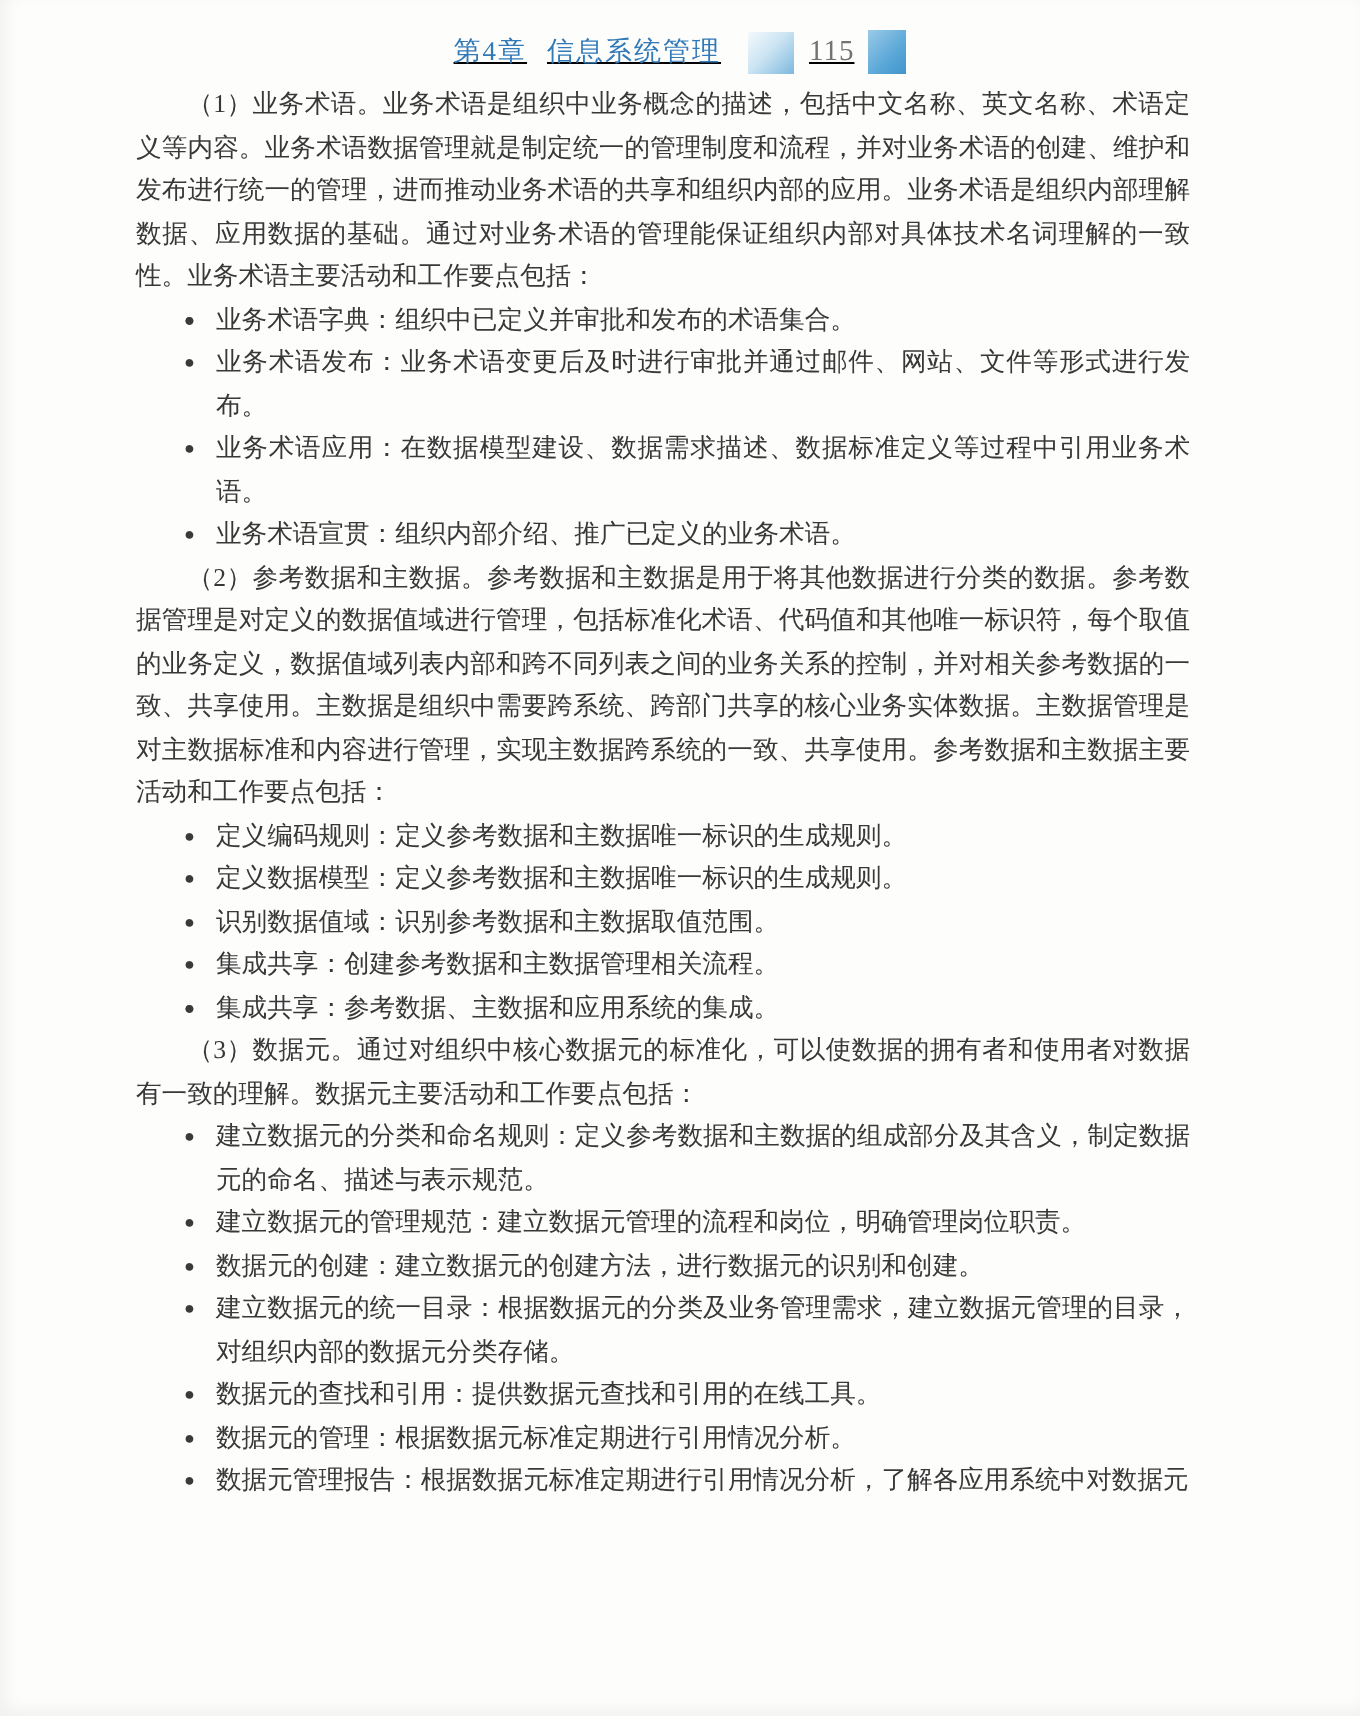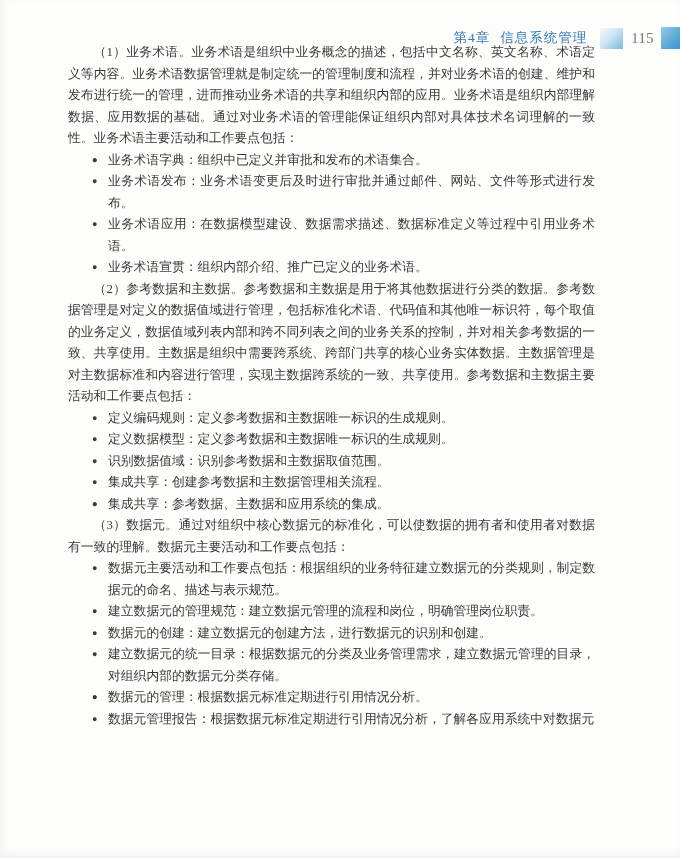--- a/index.html
+++ b/index.html
@@ -9,22 +9,22 @@
     font-family: "Liberation Serif", "DejaVu Serif", serif;
     position: relative; overflow: hidden;
   }
   .page {
     position: absolute; inset: 0;
     background: #fdfdfc;
     box-shadow: inset 3px -3px 8px rgba(0,0,0,0.05);
   }
   
   .header {
-    position: absolute; top: 27px; left: 0; right: 0;
-    display: flex; justify-content: flex-end; align-items: center;
+    position: absolute; top: 15px; left: 0; right: 0;
+    display: flex; justify-content: center; align-items: center; text-decoration: underline;
   }
   .chapter {
     color: #3279b8; font-size: 13.5px; letter-spacing: 1px;
     display: flex; align-items: baseline;
   }
   .chapter .chap-label { margin-right: 10px; }
   .sq-a {
     width: 23px; height: 21px; margin-left: 13px;
     background: linear-gradient(135deg, #f3f9fc 0%, #cde5f3 45%, #7cb8de 100%);
   }
@@ -118,36 +118,37 @@
           <span>集成共享：参考数据、主数据和应用系统的集成。</span>
         </li>
       </ul>
     </section>
 
     <section>
       <p class="para">（3）数据元。通过对组织中核心数据元的标准化，可以使数据的拥有者和使用者对数据有一致的理解。数据元主要活动和工作要点包括：</p>
       <ul class="bullets">
         <li class="bullet-item">
           <span class="dot">●</span>
-          <span>数据元主要活动和工作要点包括：根据组织的业务特征建立数据元的分类规则，制定数据元的命名、描述与表示规范。</span>
+          <span>建立数据元的分类和命名规则：定义参考数据和主数据的组成部分及其含义，制定数据元的命名、描述与表示规范。</span>
         </li>
         <li class="bullet-item">
           <span class="dot">●</span>
           <span>建立数据元的管理规范：建立数据元管理的流程和岗位，明确管理岗位职责。</span>
         </li>
         <li class="bullet-item">
           <span class="dot">●</span>
           <span>数据元的创建：建立数据元的创建方法，进行数据元的识别和创建。</span>
         </li>
         <li class="bullet-item">
           <span class="dot">●</span>
           <span>建立数据元的统一目录：根据数据元的分类及业务管理需求，建立数据元管理的目录，对组织内部的数据元分类存储。</span>
         </li>
         <li class="bullet-item">
           <span class="dot">●</span>
+          <span>数据元的查找和引用：提供数据元查找和引用的在线工具。</span>
         </li>
         <li class="bullet-item">
           <span class="dot">●</span>
           <span>数据元的管理：根据数据元标准定期进行引用情况分析。</span>
         </li>
         <li class="bullet-item">
           <span class="dot">●</span>
           <span>数据元管理报告：根据数据元标准定期进行引用情况分析，了解各应用系统中对数据元</span>
         </li>
       </ul>

